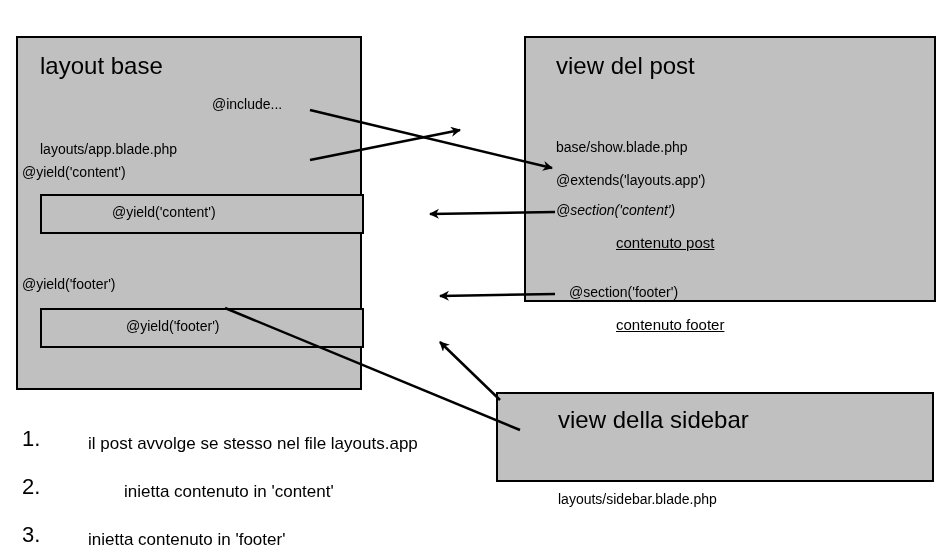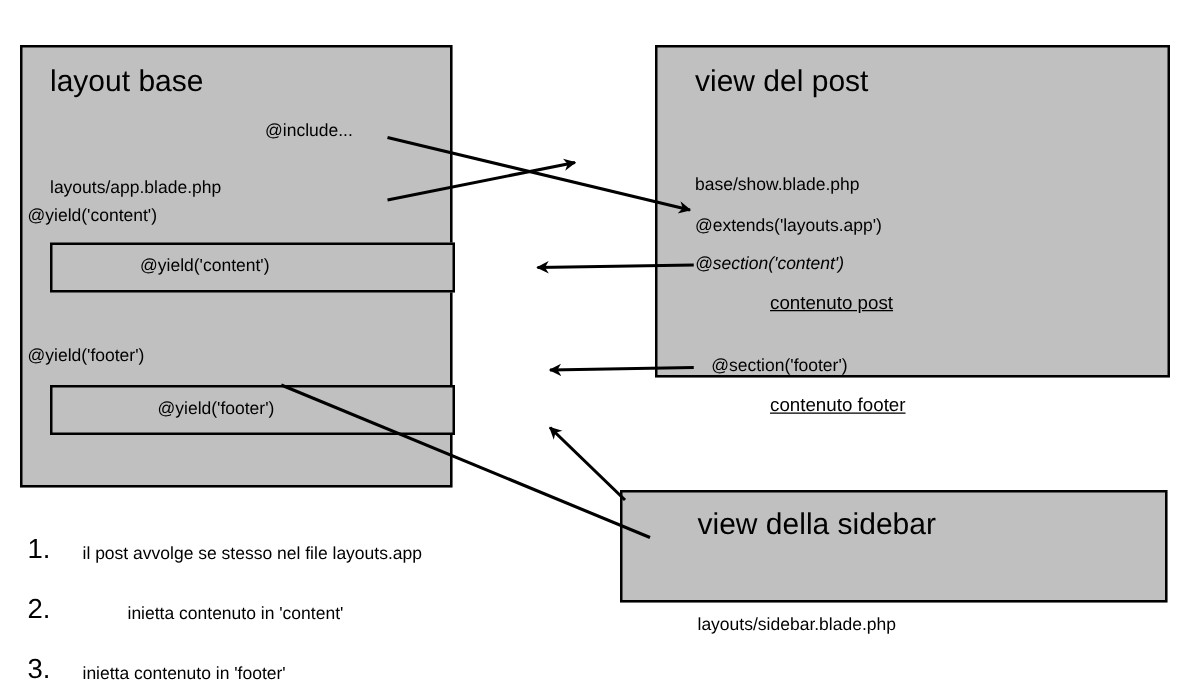--- a/index.html
+++ b/index.html
@@ -40,22 +40,23 @@
     font-size: 15px;
     position: absolute;
     text-decoration: underline;
   }
   .list-num {
     font-size: 22px;
     font-weight: 400;
     position: absolute;
   }
   .list-txt {
-    font-size: 14px;
+    font-size: 17px;
     position: absolute;
+    margin-left: 22px;
   }
   svg.arrows {
     position: absolute;
     top: 0; left: 0;
     width: 949px; height: 557px;
     pointer-events: none;
   }
 </style>
 </head>
 <body>

